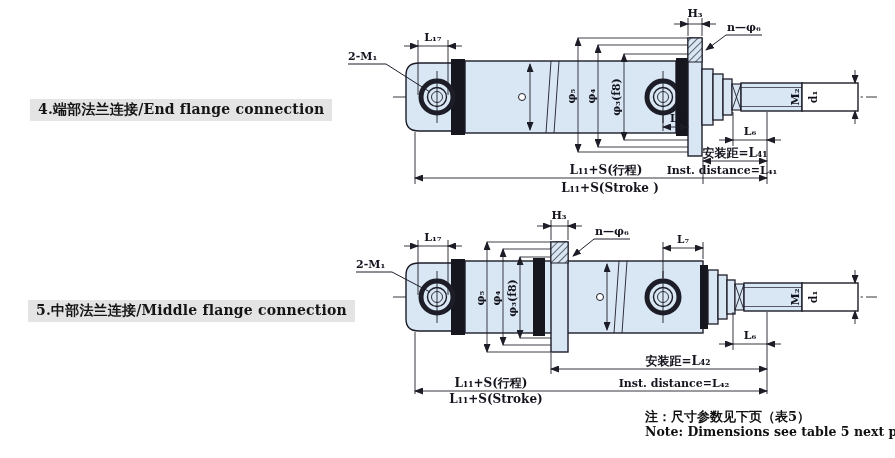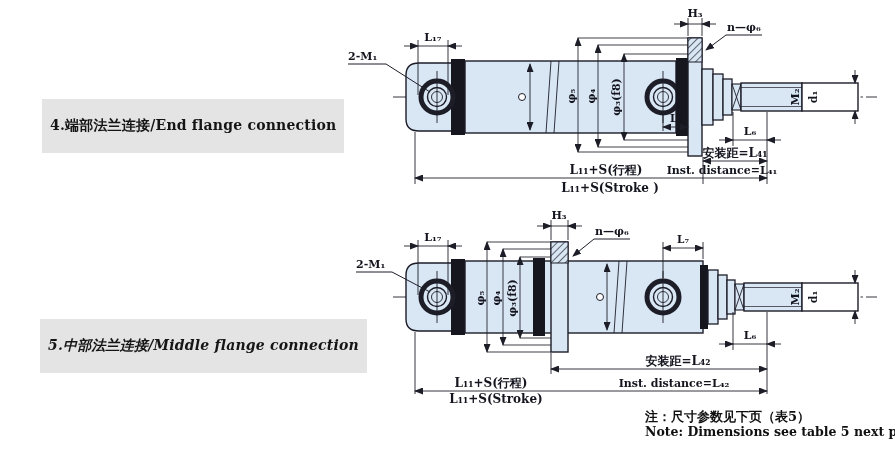--- a/index.html
+++ b/index.html
@@ -2,26 +2,25 @@
 <html><head>
 <meta charset="utf-8">
 <style>
   html,body{margin:0;padding:0;background:#fff;}
   #stage{
     position:relative;width:895px;height:458px;background:#ffffff;
     font-family:"DejaVu Serif","Liberation Serif",serif;overflow:hidden;
   }
   .section-heading{
     position:absolute;background:#e4e4e4;color:#151515;
-    font-size:14px;font-weight:bold;padding:18px 8px;white-space:nowrap;
+    font-size:14px;font-weight:bold;padding:2px 8px;white-space:nowrap;
     letter-spacing:0.2px;
-    margin-left:12px;
   }
   #heading-end{left:30px;top:99px;}
-  #heading-middle{left:28px;top:319px;font-style:italic;}
+  #heading-middle{left:28px;top:300px;}
   .note-block{
     position:absolute;left:645px;top:409px;color:#101010;
     font-weight:bold;line-height:15px;white-space:nowrap;
   }
   .note-cn{font-size:13px;}
   .note-en{font-size:12.5px;}
   svg{position:absolute;left:0;top:0;}
   svg text{
     font-family:"DejaVu Serif","Liberation Serif",serif;
     font-weight:bold;fill:#14141e;

